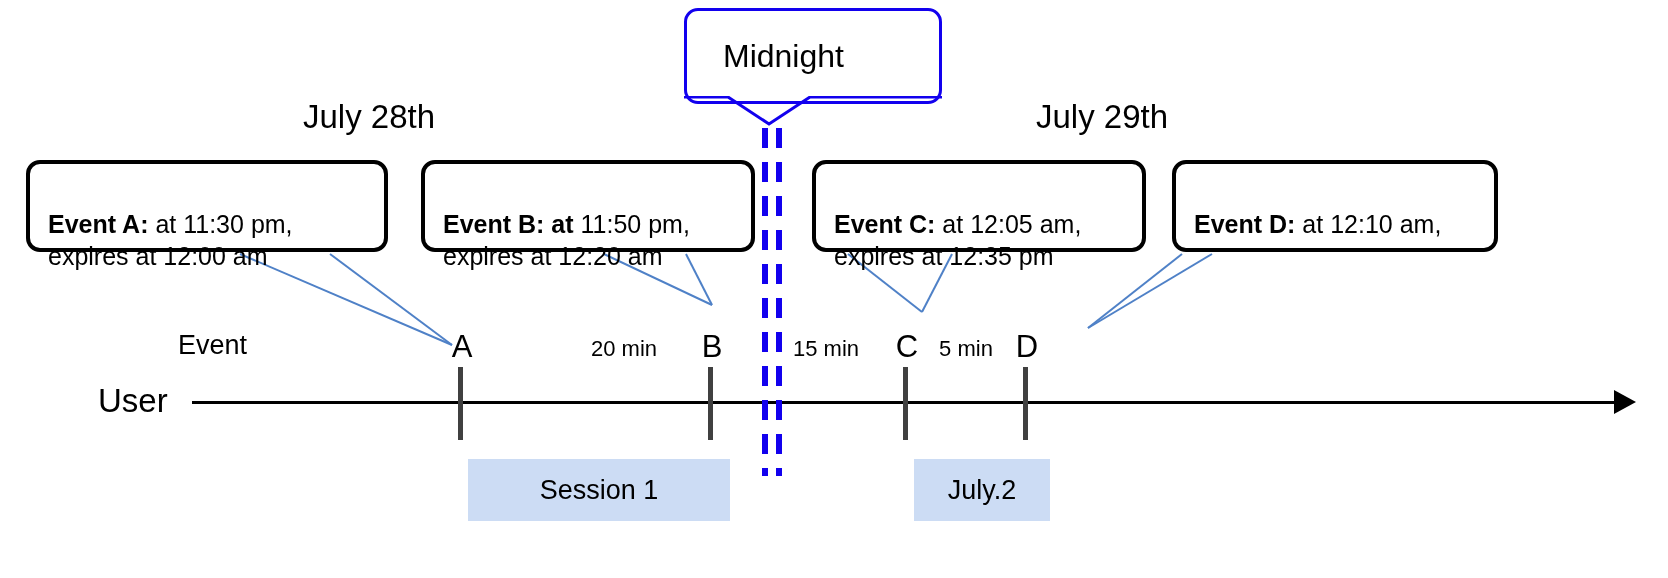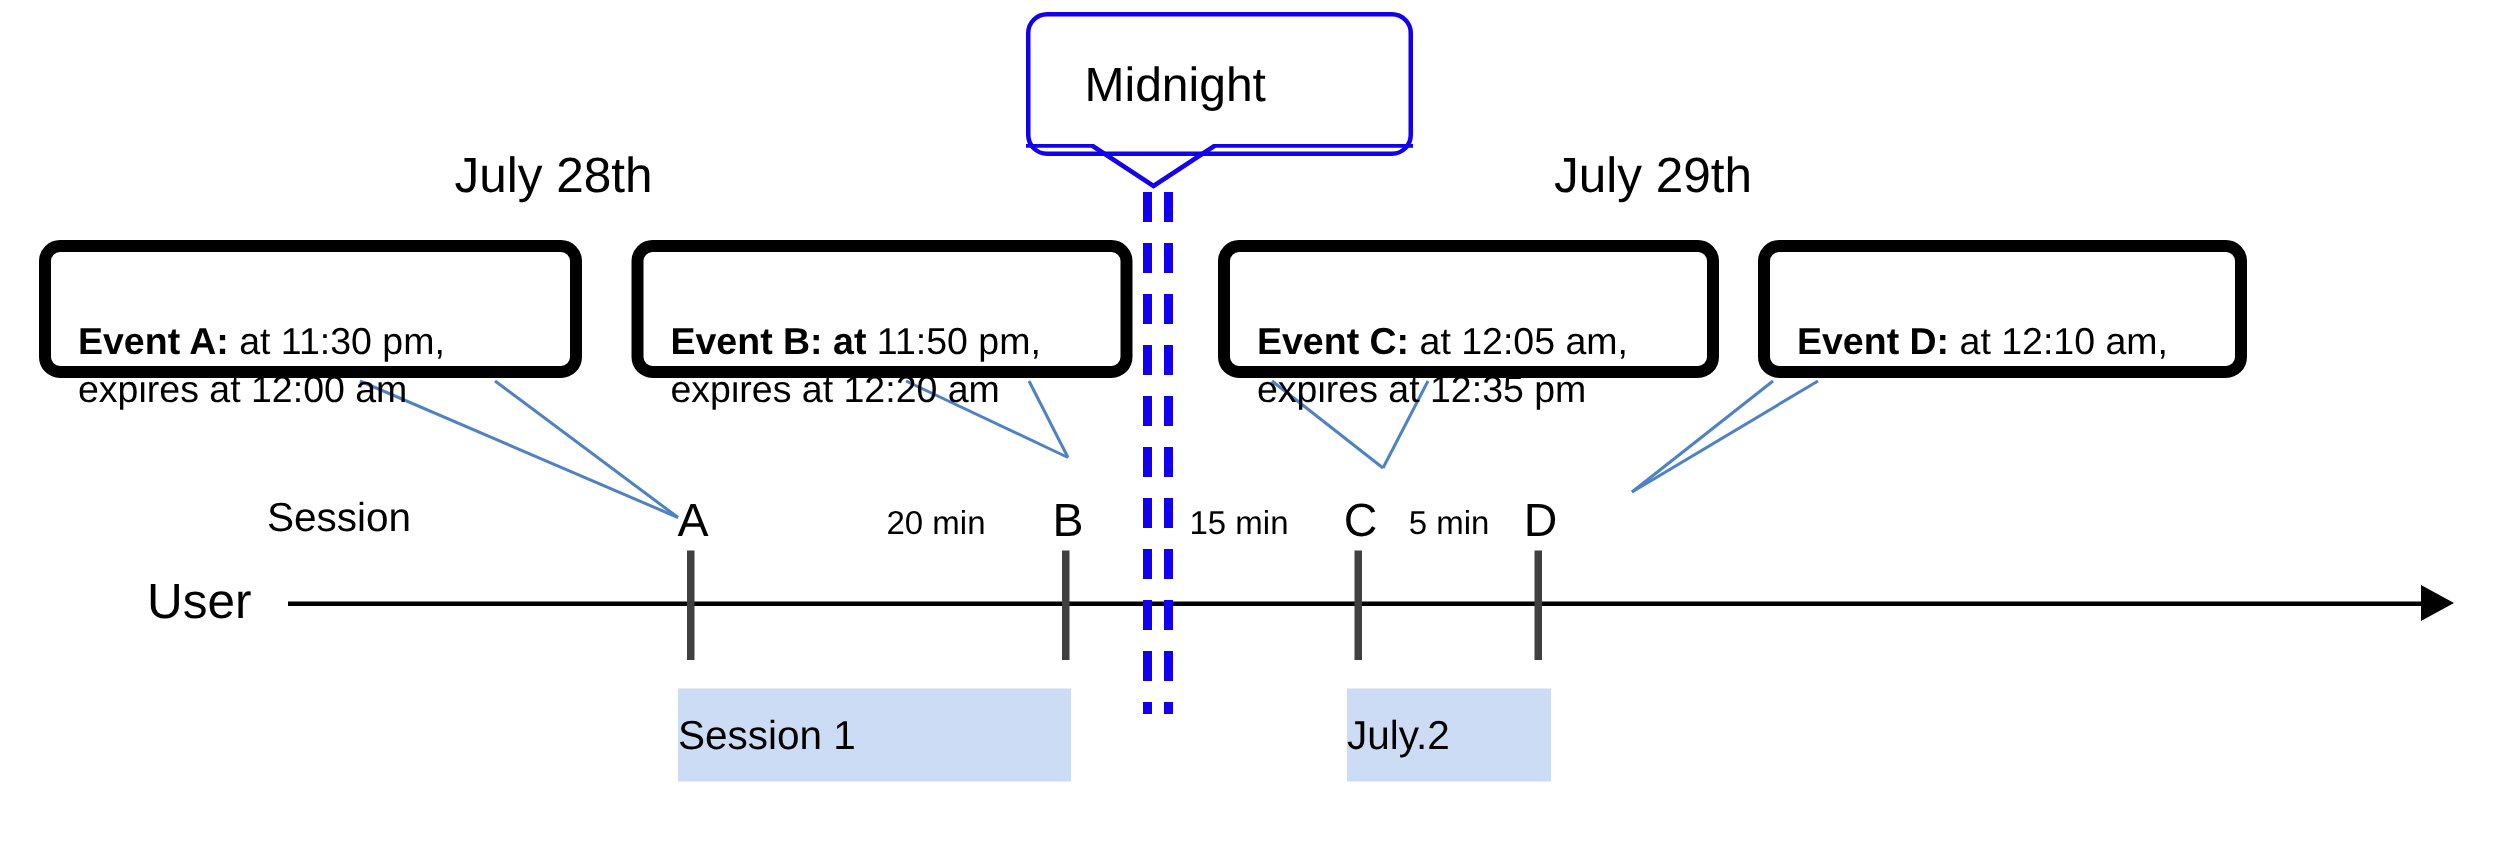--- a/index.html
+++ b/index.html
@@ -13,21 +13,21 @@
     height: 578px;
     background: #ffffff;
     font-family: "Liberation Sans", sans-serif;
     overflow: hidden;
   }
 
   
   .callout {
     position: absolute;
     box-sizing: border-box;
-    border: 8px solid #000000;
+    border: 4px solid #000000;
     border-radius: 14px;
     background: #ffffff;
     color: #000000;
     font-size: 25px;
     line-height: 1.28;
     padding: 12px 16px 10px 18px;
     white-space: pre-line;
     z-index: 6;
   }
   .callout b { font-weight: bold; }
@@ -153,21 +153,23 @@
   .dash-right { left: 776px; }
 
   
   .session-box {
     position: absolute;
     background: #ccdcf4;
     color: #000000;
     font-size: 27px;
     display: flex;
     align-items: center;
+    justify-content: center;
     z-index: 1;
+    margin-left: 16px;
   }
   .session-1 { left: 452px; top: 459px; width: 262px; height: 62px; }
   .session-2 { left: 898px; top: 459px; width: 136px; height: 62px; }
 
   
   .leaders {
     position: absolute;
     left: 0; top: 0;
     width: 1668px;
     height: 578px;
@@ -224,21 +226,21 @@
   <div class="session-box session-1">
     <span>Session 1</span>
   </div>
   <div class="session-box session-2">
     <span>July.2</span>
   </div>
 
   <div class="axis-line"></div>
   <div class="axis-arrow"></div>
   <div class="user-label">User</div>
-  <div class="events-label">Session</div>
+  <div class="events-label">Event</div>
 
   <div class="tick" style="left:458px"></div>
   <div class="tick" style="left:708px"></div>
   <div class="tick" style="left:903px"></div>
   <div class="tick" style="left:1023px"></div>
 
   <div class="tick-label" style="left:462px">A</div>
   <div class="tick-label" style="left:712px">B</div>
   <div class="tick-label" style="left:907px">C</div>
   <div class="tick-label" style="left:1027px">D</div>

